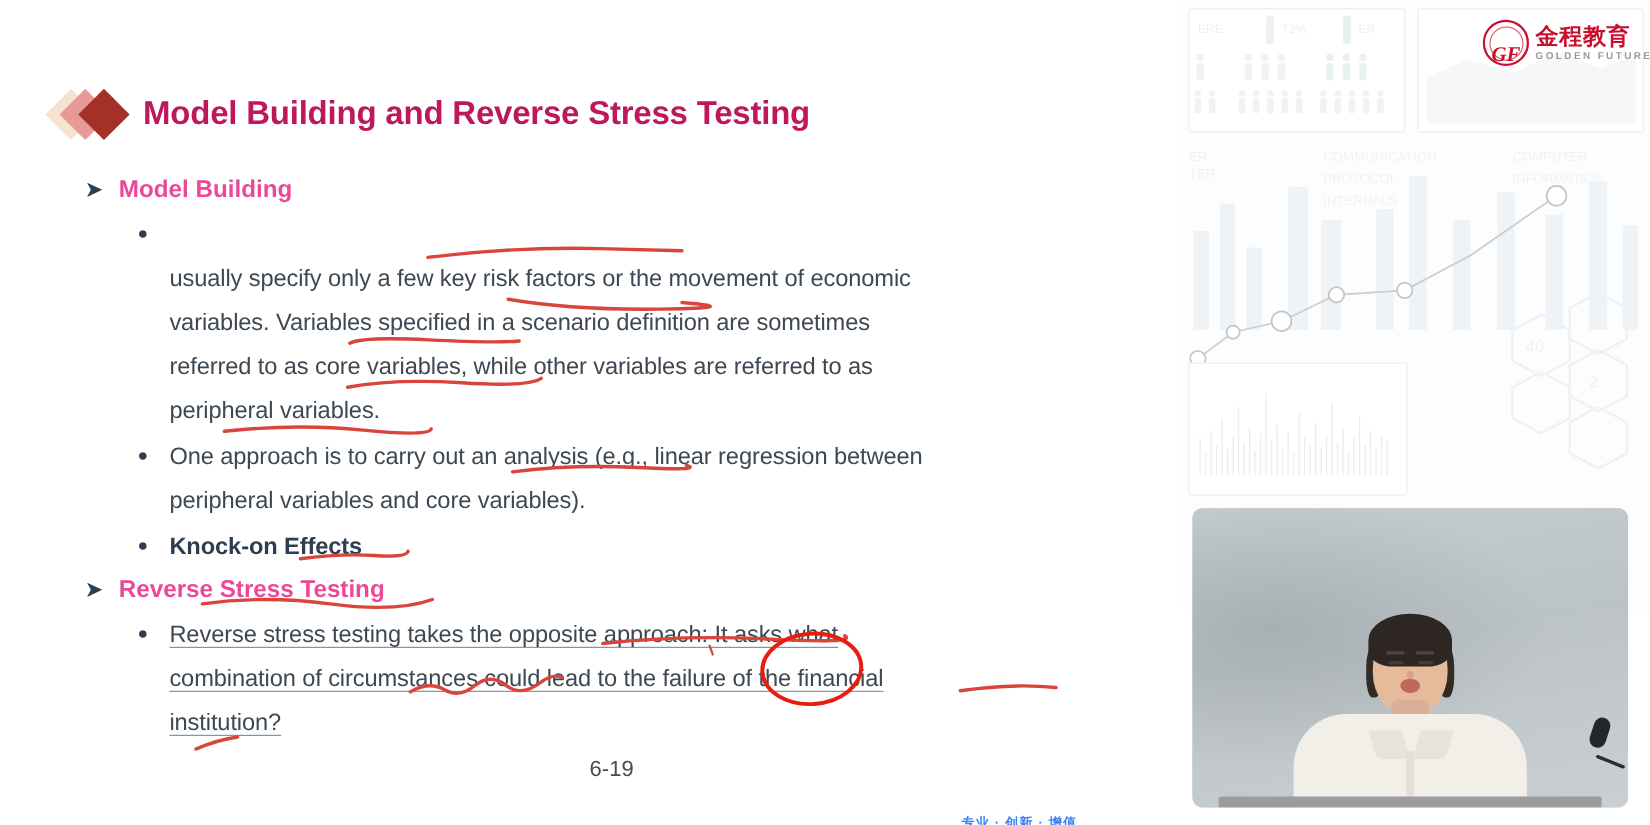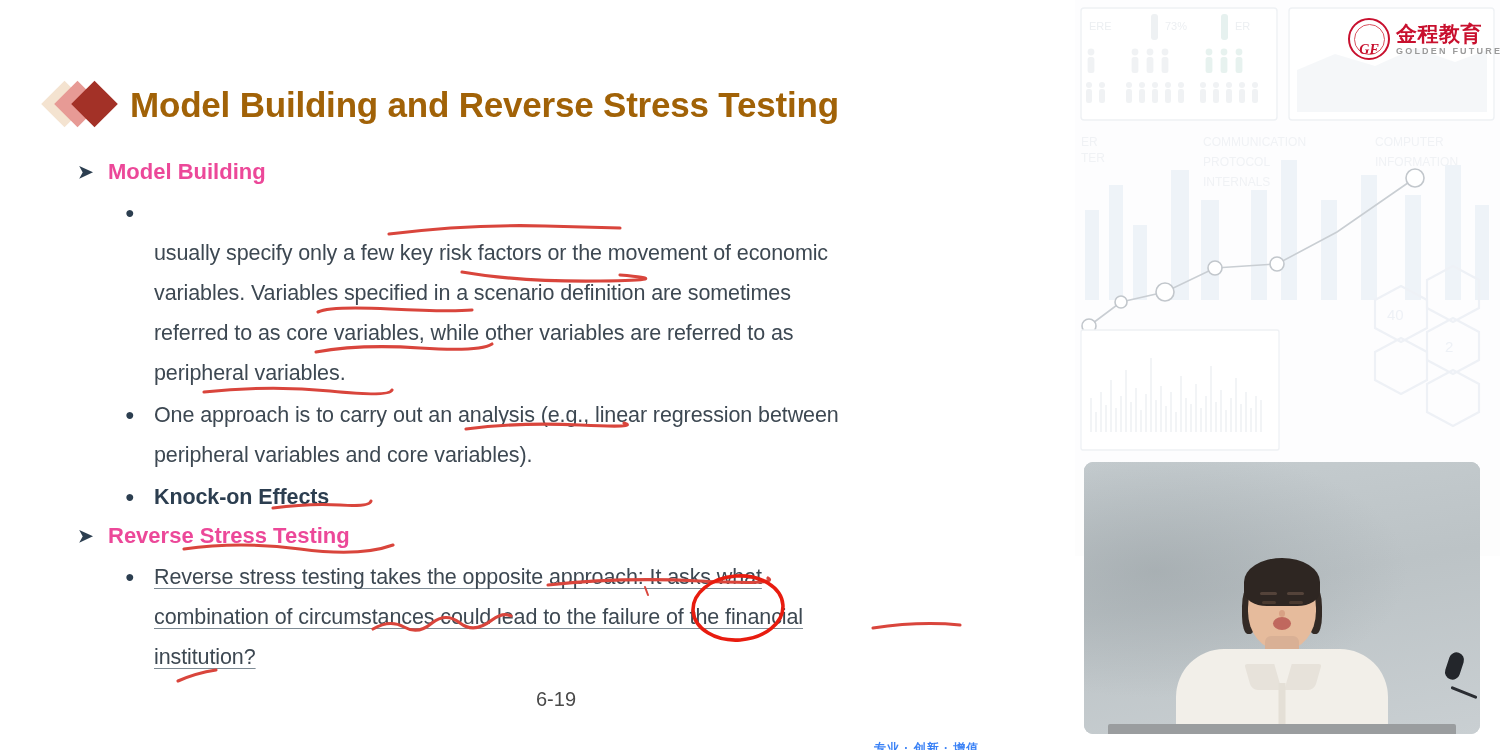--- a/index.html
+++ b/index.html
@@ -41,23 +41,23 @@
     top: 50%; left: 0;
     width: 33px; height: 33px;
     transform: translateY(-50%) rotate(45deg);
     display: block;
   }
   .diamond-mark i.d1 { left: 0px;  background: #f4e3d0; }
   .diamond-mark i.d2 { left: 13px; background: #e79a95; }
   .diamond-mark i.d3 { left: 30px; background: #a33127; }
 
   #page-title {
-    font-size: 35px;
-    font-weight: bold;
-    color: #a16207;
+    font-size: 30px;
+    font-weight: bold;
+    color: #be185d;
     letter-spacing: -0.2px;
     white-space: nowrap;
     line-height: 1;
     padding-left: 4px;
   }
 
   
   #body-block {
     position: absolute;
     left: 78px; top: 155px;
@@ -182,21 +182,21 @@
     border-radius: 50%;
     border: 1px solid #d9525f;
   }
   #logo-seal .gf {
     position: absolute;
     left: 0; top: 0; right: 0; bottom: 0;
     display: flex; align-items: center; justify-content: center;
     font-family: "Liberation Serif", serif;
     font-style: italic;
     font-weight: bold;
-    font-size: 14px;
+    font-size: 19px;
     color: #c8102e;
     margin-top: 21px;
   }
   #logo-text { display: flex; flex-direction: column; line-height: 1; }
   #logo-cn {
     font-size: 21px;
     font-weight: bold;
     color: #c8102e;
     letter-spacing: 0.5px;
     white-space: nowrap;

